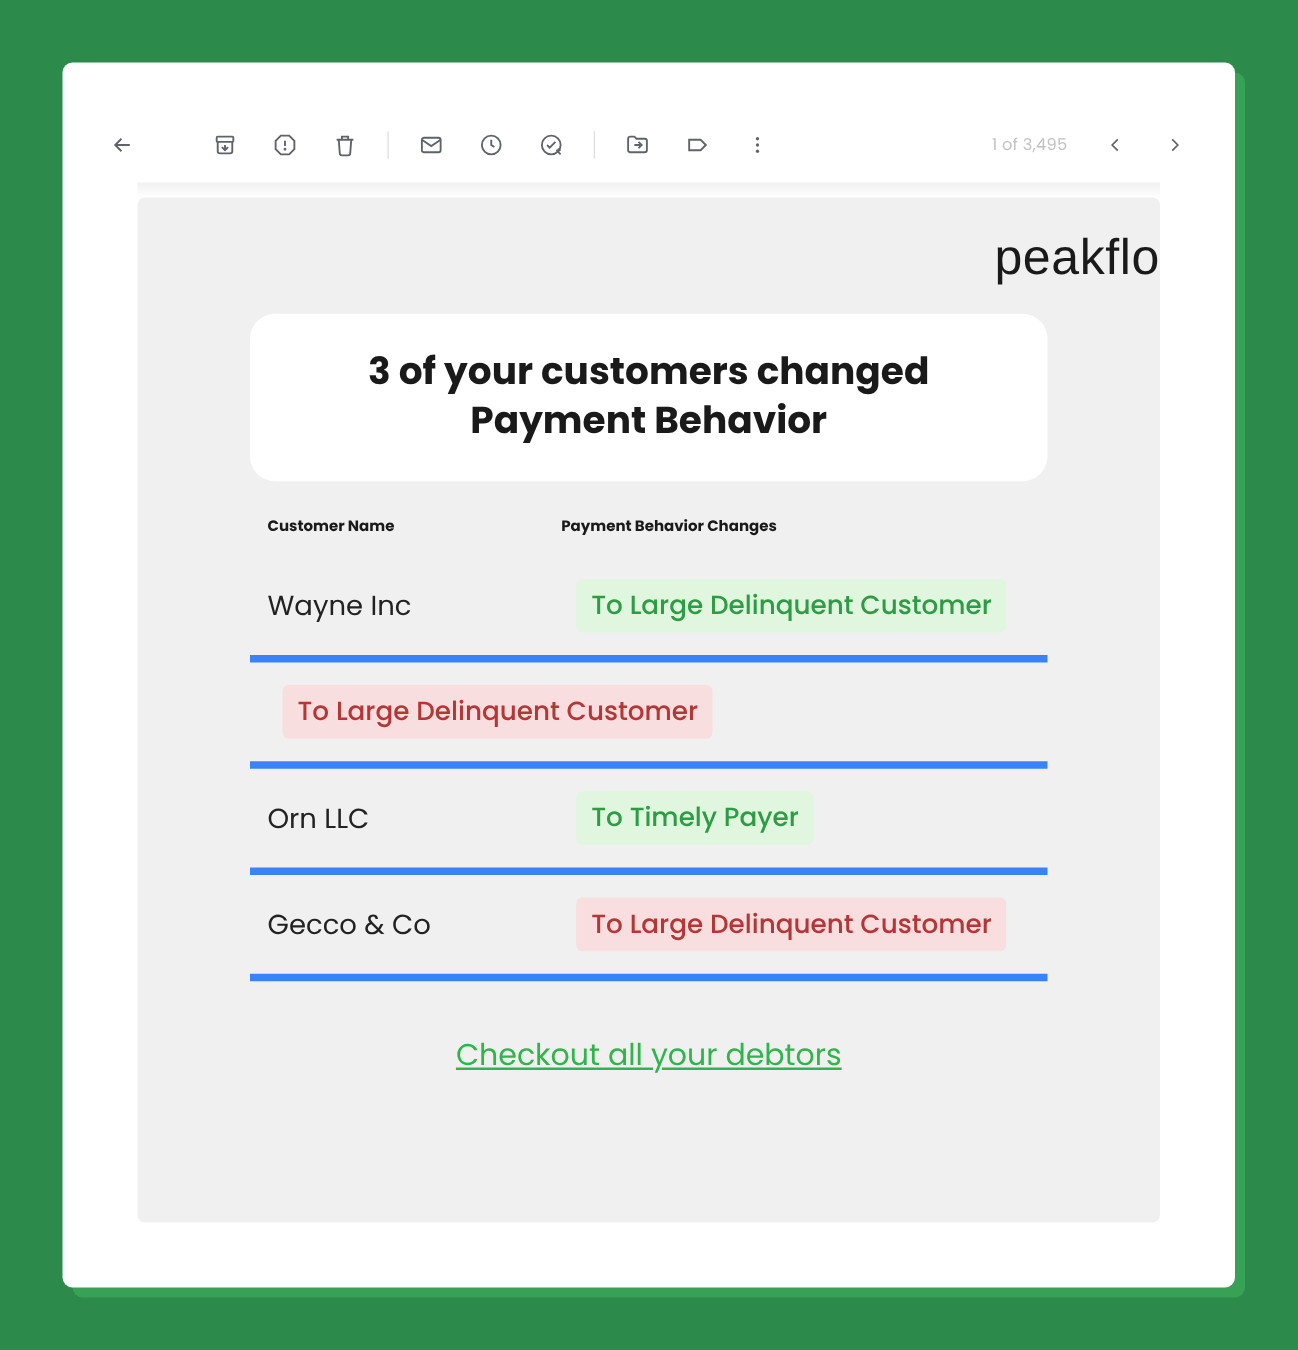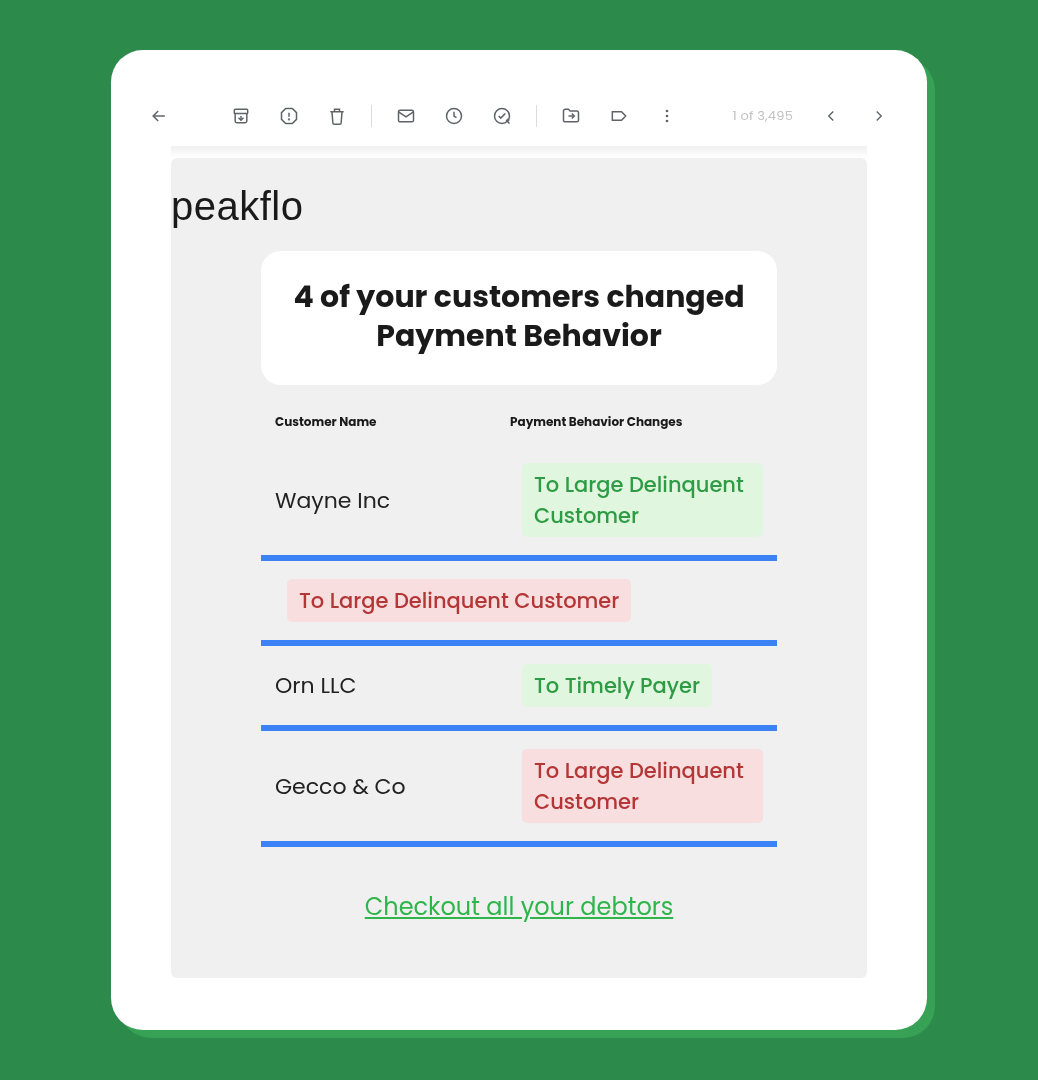--- a/index.html
+++ b/index.html
@@ -5,24 +5,24 @@
   * { box-sizing: border-box; margin: 0; padding: 0; }
   html, body { width: 1038px; height: 1080px; }
   body {
     font-family: 'Poppins', -apple-system, BlinkMacSystemFont, 'Segoe UI', Roboto, sans-serif;
     background: #2c8a4a;
     display: flex;
     align-items: center;
     justify-content: center;
   }
   .outer-card {
-    width: 816px;
+    width: 938px;
     height: 980px;
     background: #ffffff;
-    border-radius: 32px;
+    border-radius: 8px;
     box-shadow: 8px 8px 0 0 rgba(76, 204, 106, 0.35);
     overflow: hidden;
     position: relative;
   }
   .toolbar {
     height: 60px;
     display: flex;
     align-items: center;
     padding: 0 28px;
     gap: 8px;
@@ -61,21 +61,21 @@
   }
   .email-body {
     margin: 0 60px;
     background: #f0f0f0;
     border-radius: 6px;
     padding: 18px 0 60px 0;
     height: 820px;
     overflow: hidden;
   }
   .logo {
-    text-align: left;
+    text-align: right;
     font-size: 40px;
     letter-spacing: 0.5px;
     color: #1a1a1a;
     font-weight: 400;
     font-family: -apple-system, 'Segoe UI', sans-serif;
     margin: 8px 0 22px 0;
   }
   .headline-card {
     background: #ffffff;
     margin: 0 90px 28px 90px;
@@ -232,21 +232,21 @@
         </svg>
     </div>
   </div>
 
   <div class="toolbar-shadow"></div>
 
   <div class="email-body">
     <div class="logo">peakflo</div>
 
     <div class="headline-card">
-      <h1>4 of your customers changed Payment Behavior</h1>
+      <h1>3 of your customers changed Payment Behavior</h1>
     </div>
 
 
     <div class="table">
       <div class="thead">
         <div class="th col-name">Customer Name</div>
         <div class="th col-change">Payment Behavior Changes</div>
       </div>
 
       <div class="trow">

